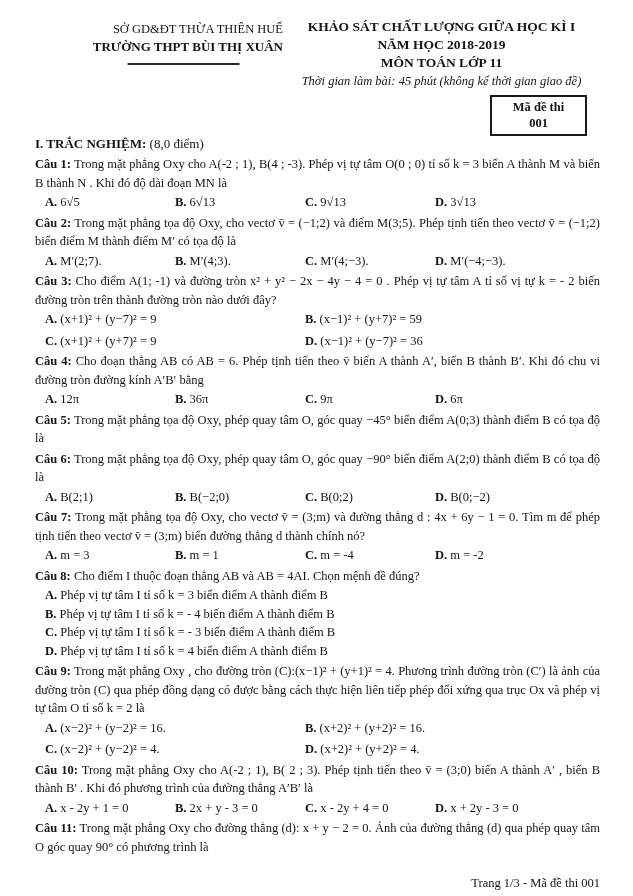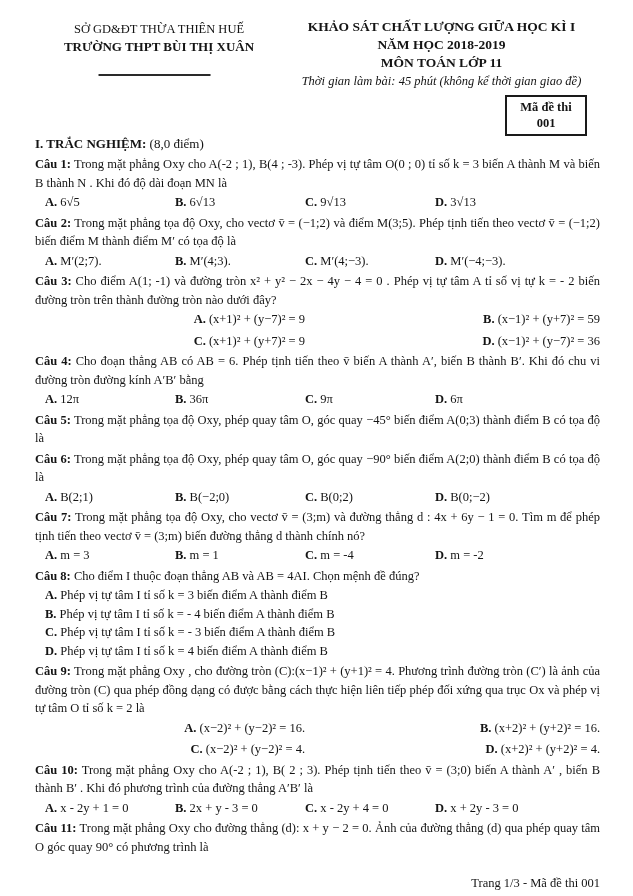--- a/index.html
+++ b/index.html
@@ -8,48 +8,48 @@
     background:#ffffff;
     color:#141414;
     font-family:"Liberation Serif","DejaVu Serif",serif;
     position:relative;
     overflow:hidden;
   }
   .page { padding:18px 33px 0 35px; position:relative; height:100%; }
 
   
   .header { display:flex; }
-  .header-left { width:248px; text-align:center; padding-top:4px; }
+  .header-left { width:248px; text-align:right; padding-top:4px; }
   .dept { font-size:12.5px; white-space:nowrap; }
-  .school { font-size:13px; font-weight:bold; white-space:nowrap; display:inline-block; position:relative; padding-bottom:21px; }
+  .school { font-size:13px; font-weight:bold; white-space:nowrap; display:inline-block; position:relative; padding-bottom:10px; }
   .underline { position:absolute; left:50%; transform:translateX(-54%); bottom:0; width:112px; height:2px; background:#2a2a2a; }
   .header-right { flex:1; text-align:center; }
   .title { font-size:13.5px; font-weight:bold; line-height:18px; white-space:nowrap; }
   .time { font-size:12.5px; font-style:italic; line-height:17px; margin-top:1px; white-space:nowrap; }
 
   
   .code-box {
-    width:82px; margin:5px 13px 0 auto;
+    width:97px; margin:5px 13px 0 auto;
     border:2px solid #1a1a1a;
     text-align:center; font-weight:bold; font-size:12.5px;
     line-height:16px; padding:2px 0 3px;
   }
 
   
   .section { font-size:13px; margin-top:0; }
   .section b { font-weight:bold; }
 
   
   .questions { margin-top:3px; }
   .question { margin-bottom:2px; }
   .stem { font-size:12.5px; line-height:1.48; text-align:justify; }
   .q-label { font-weight:bold; }
   .options { font-size:12.5px; line-height:1.48; padding-left:10px; margin:1px 0 1px; }
   .options.row4 { display:grid; grid-template-columns:130px 130px 130px 1fr; }
-  .options.grid2 { display:grid; grid-template-columns:260px 1fr; row-gap:3px;text-align:right; }
+  .options.grid2 { display:grid; grid-template-columns:260px 1fr; row-gap:3px; }
   .options.list .option { display:block; }
   .option b { font-weight:bold; }
   .option { white-space:nowrap;font-family:Liberation Serif, serif; }
 
   
   .footer { position:absolute; right:33px; bottom:5px; font-size:12.5px; }
 </style>
 </head>
 <body>
 

